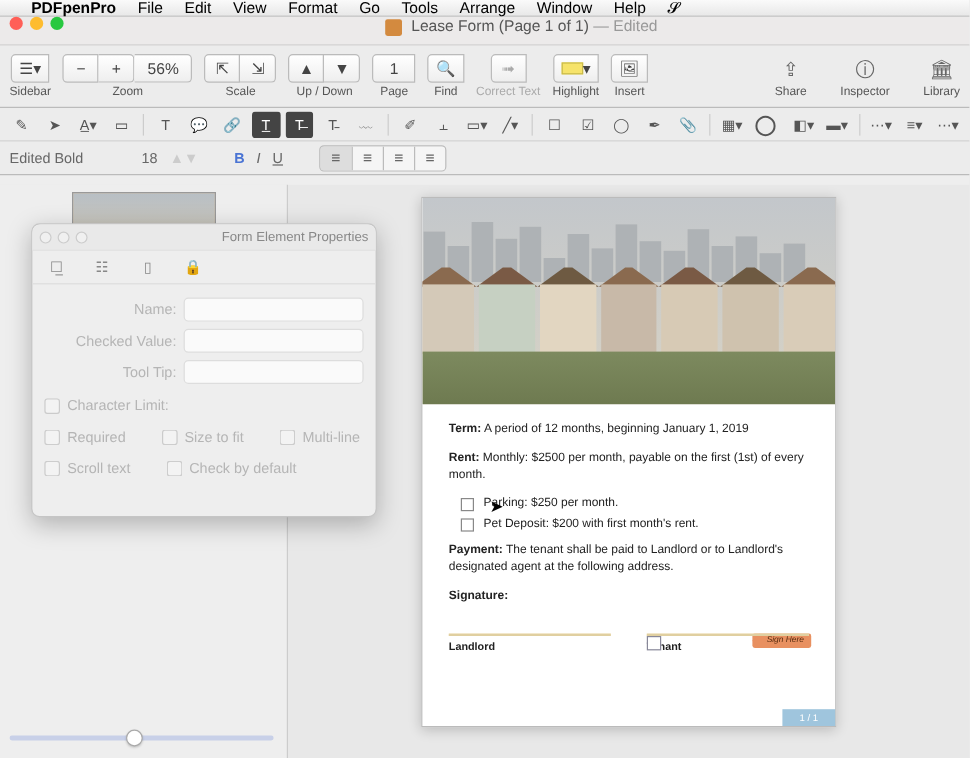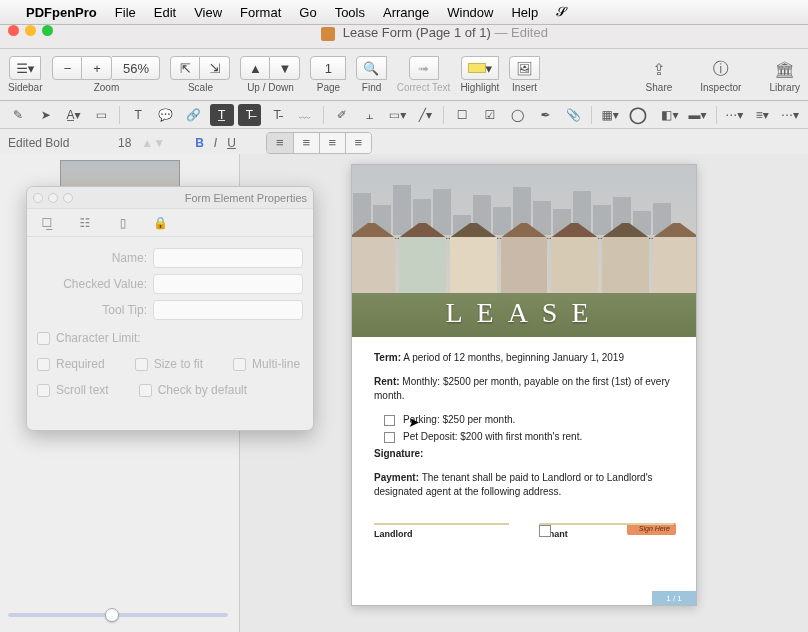--- a/index.html
+++ b/index.html
@@ -1,19 +1,19 @@
 <!DOCTYPE html>
 <html><head>
 <meta charset="utf-8">
 <style>
 * { box-sizing: border-box; margin:0; padding:0; font-family:-apple-system, Helvetica, Arial, sans-serif; }
 body { width:808px; height:632px; background:#eee; overflow:hidden; font-size:12px; }
 
 
-.menubar { height:25px; background:linear-gradient(#fafafa,#e8e8e8); border-bottom:1px solid #bbb; display:flex; align-items:center; padding:0 8px; gap:18px; font-size:13px; }
+.menubar { height:14px; background:linear-gradient(#fafafa,#e8e8e8); border-bottom:1px solid #bbb; display:flex; align-items:center; padding:0 8px; gap:18px; font-size:13px; }
 .apple { font-size:14px; }
 .menubar .appname { font-weight:700; }
 
 
 .titlebar { height:24px; background:#eceaea; display:flex; align-items:flex-start; padding:0 8px; gap:6px; border-bottom:1px solid #ccc; }
 .dots { display:flex; gap:6px; margin-right:10px; }
 .dot { width:11px; height:11px; border-radius:50%; }
 .dot.r{background:#ff5f57}.dot.y{background:#febc2e}.dot.g{background:#28c840}
 .titlebar .doctitle { flex:1; text-align:center; color:#555; font-size:13px; }
 .titlebar .doctitle .edited { color:#999; }
@@ -325,35 +325,34 @@
           <div class="house">
               <div class="roof" style="border-bottom:16px solid #6e5a42"></div>
               <div class="body" style="background:#cfc2ae"></div>
             </div>
           <div class="house">
               <div class="roof" style="border-bottom:16px solid #8a6a4f"></div>
               <div class="body" style="background:#d9ccb8"></div>
             </div>
         </div>
         <div class="lawn"></div>
-        <div class="lease">LEASE</div>
       </div>
       <div class="pbodytxt">
         <div class="ln"><b>Term:</b> <span>A period of 12 months, beginning January 1, 2019</span></div>
         <div class="ln"><b>Rent:</b> <span>Monthly: $2500 per month, payable on the first (1st) of every month.</span></div>
         <div class="cbrow">
             <div class="cb"></div>
             <span>Parking: $250 per month.</span>
           </div>
         <div class="cbrow">
             <div class="cb"></div>
             <span>Pet Deposit: $200 with first month's rent.</span>
           </div>
+        <div class="ln" style="margin-top:8px"><b>Payment:</b> <span>The tenant shall be paid to Landlord or to Landlord's designated agent at the following address.</span></div>
         <div class="ln"><b>Signature:</b></div>
-        <div class="ln" style="margin-top:8px"><b>Payment:</b> <span>The tenant shall be paid to Landlord or to Landlord's designated agent at the following address.</span></div>
         <div class="sigrow">
           <div class="sigcol">
             <div class="sigline"></div>
             <div class="siglab">Landlord</div>
           </div>
           <div class="sigcol" style="position:relative">
             <div class="sigbox"></div>
             <div class="signhere">Sign Here</div>
             <div class="sigline"></div>
             <div class="siglab">Tenant</div>

